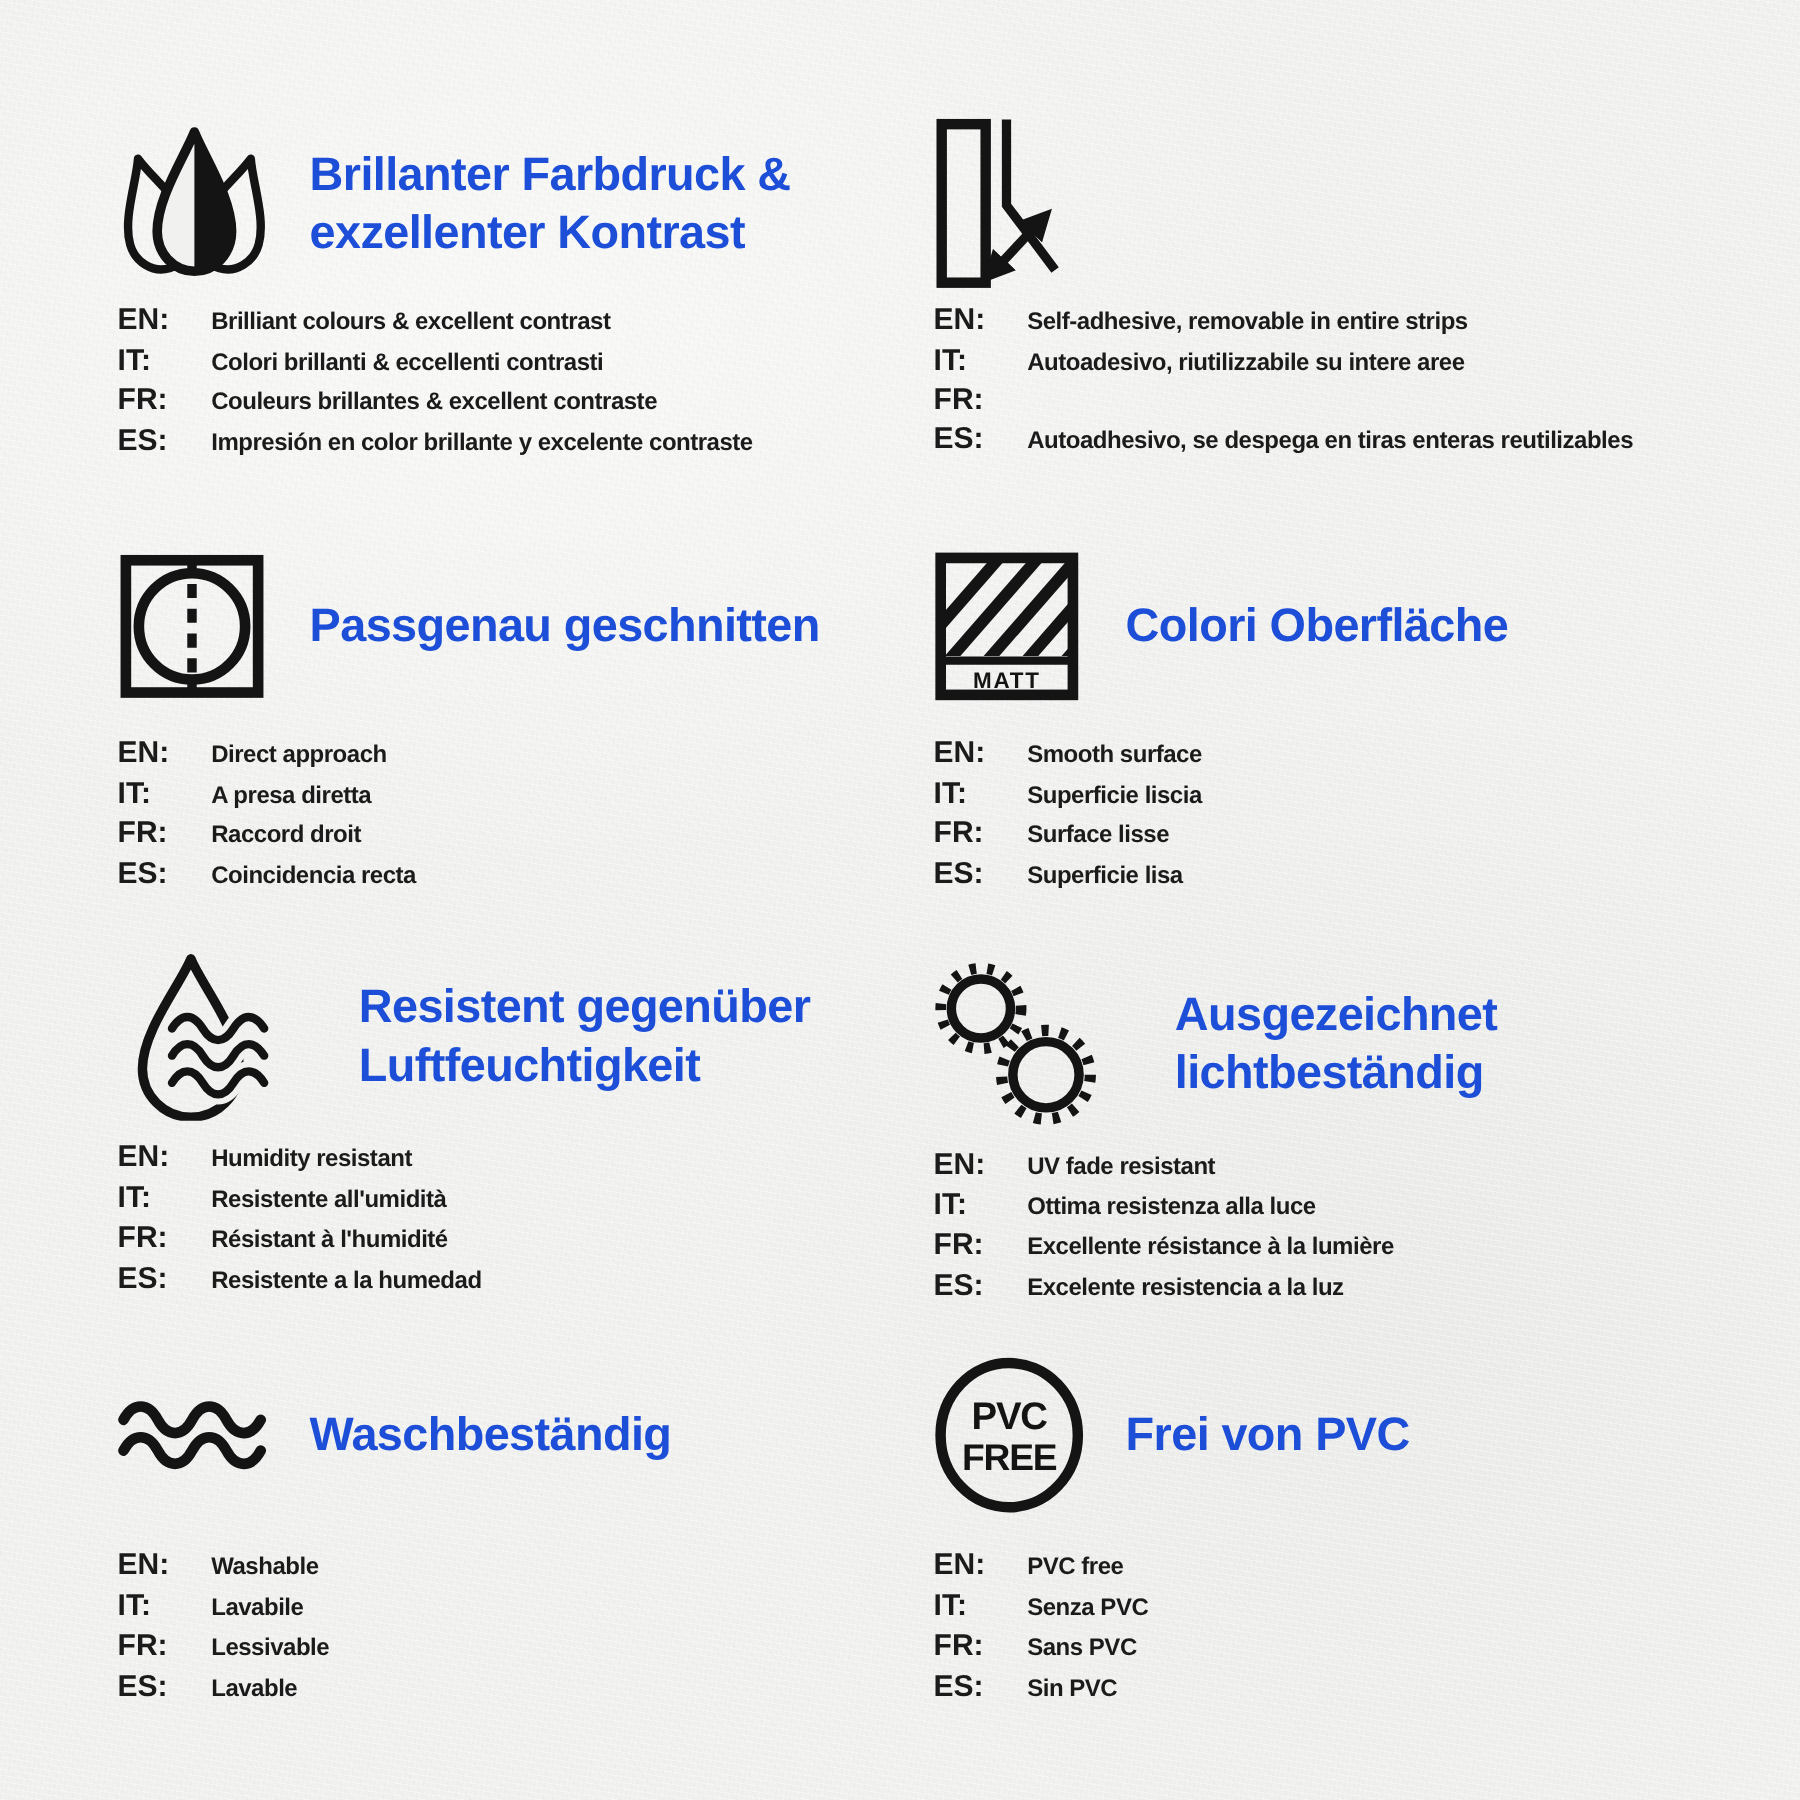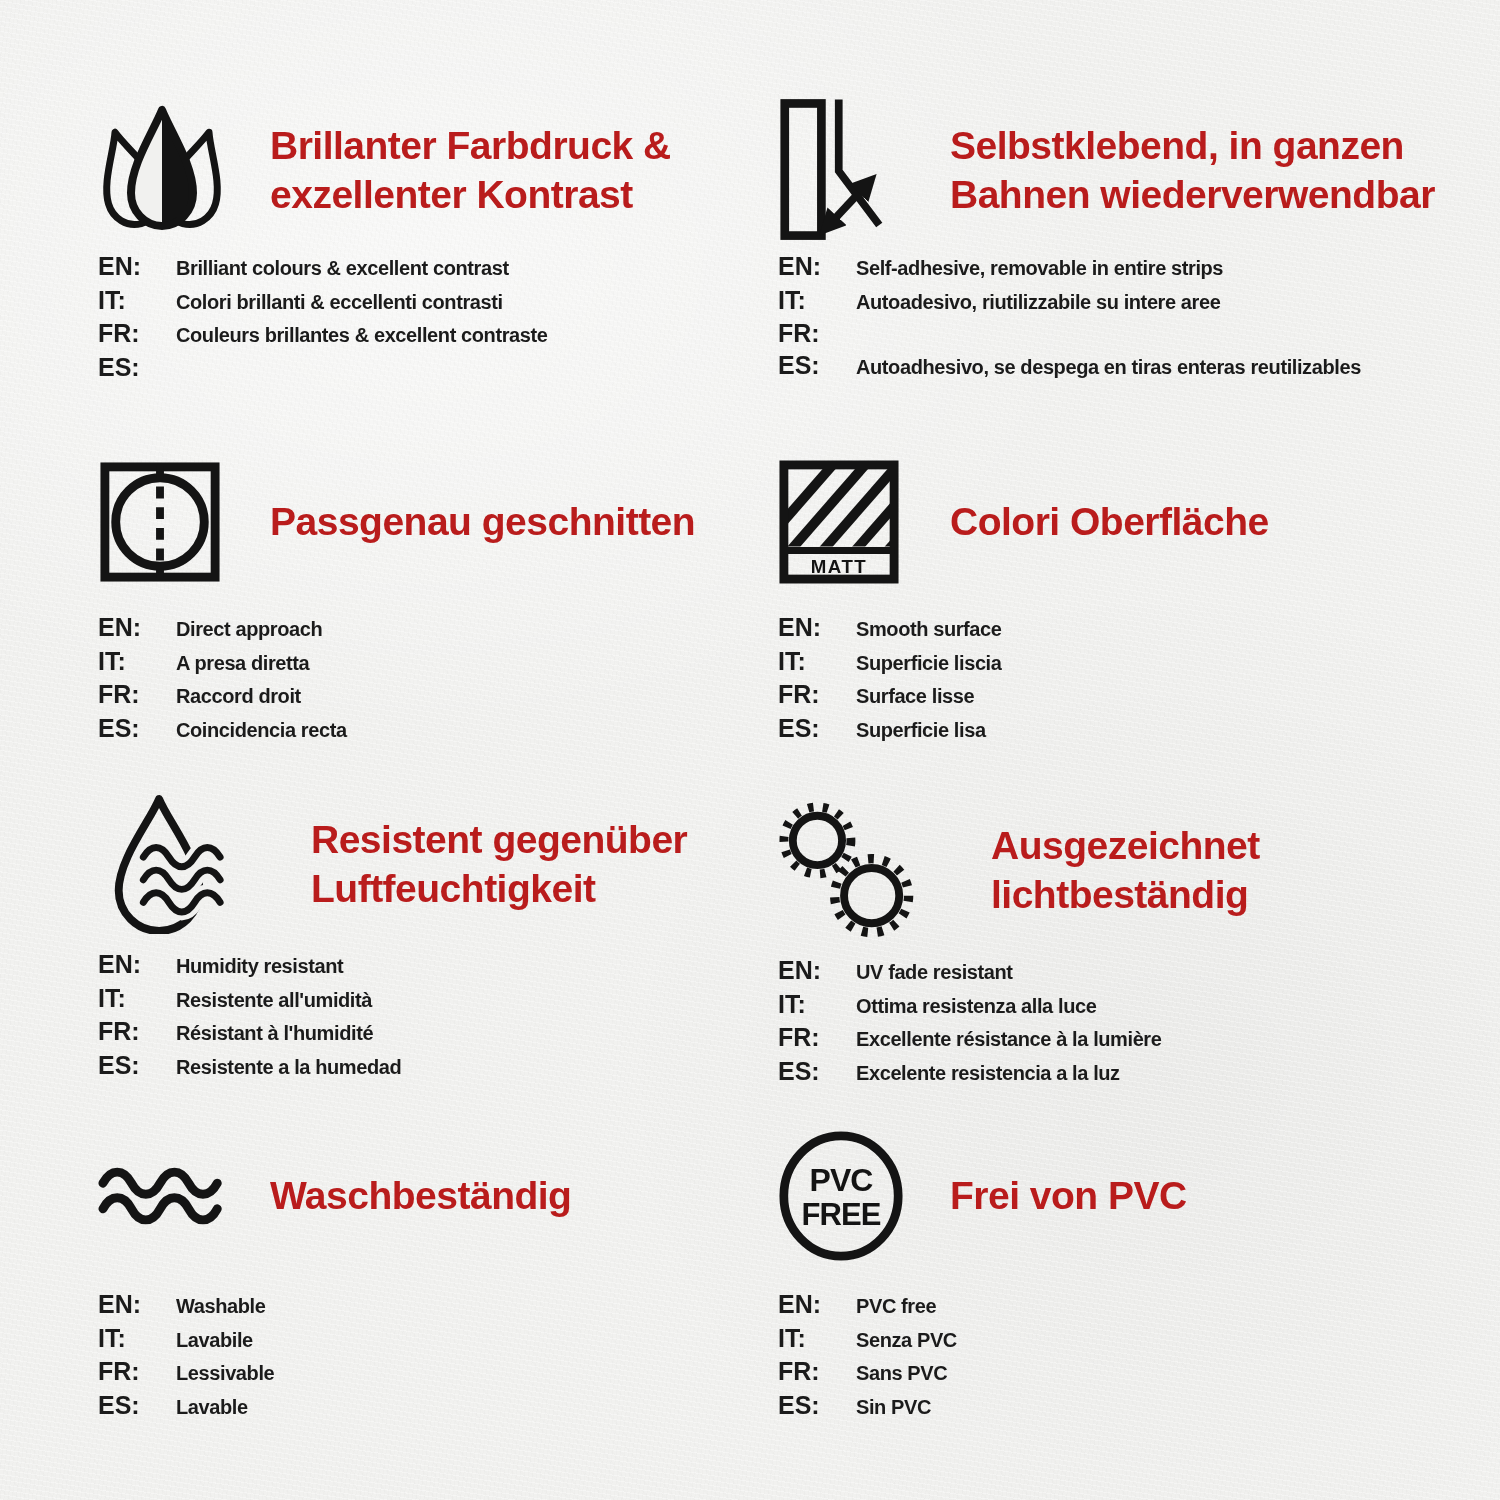--- a/index.html
+++ b/index.html
@@ -22,22 +22,22 @@
   .section { position: absolute; }
   .col-l { left: 98px;  width: 670px; }
   .col-r { left: 778px; width: 712px; }
   .sec-header { display: flex; align-items: center; }
   .h150 { height: 150px; }
   .h128 { height: 128px; }
   .h142 { height: 142px; gap: 41px; }
   .h126 { height: 126px; text-align: center; }
   .icon-box { width: 156px; flex: 0 0 156px; display: flex; align-items: center; }
   .sec-title {
-    margin: 16px; font-size: 39px; font-weight: bold; letter-spacing: -0.5px;
-    line-height: 1.26; white-space: pre-line; color: #b91c1c;
+    margin: 4px; font-size: 39px; font-weight: bold; letter-spacing: -0.5px;
+    line-height: 1.26; white-space: pre-line; color: #1d4ed8;
   }
   .translations { }
   .mt6  { margin-top: 6px; }
   .mt26 { margin-top: 26px; }
   .mt14 { margin-top: 14px; }
   .mt30 { margin-top: 30px; }
   .t-row { display: flex; align-items: baseline; line-height: 31.5px; }
   .t-label { width: 78px; flex: 0 0 78px; font-weight: bold; font-size: 25px; }
   .t-value { font-weight: bold; font-size: 20px; letter-spacing: -0.4px; white-space: nowrap; }
   .t-value.wrap { white-space: normal; width: 548px; }
@@ -77,40 +77,39 @@
     <div class="t-row">
       <span class="t-label">IT:</span>
       <span class="t-value">Colori brillanti &amp; eccellenti contrasti</span>
     </div>
     <div class="t-row">
       <span class="t-label">FR:</span>
       <span class="t-value">Couleurs brillantes &amp; excellent contraste</span>
     </div>
     <div class="t-row">
       <span class="t-label">ES:</span>
+      <span class="t-value">Impresión en color brillante y excelente contraste</span>
     </div>
   </div>
 </div>
 
 <div class="section col-r" style="top:95px;">
   <div class="sec-header h150">
     <div class="icon-box">
       <svg width="108" height="148" viewBox="0 0 112 152">
         <defs>
           <marker id="ah-marker" viewBox="0 0 10 10" refX="5" refY="5" markerWidth="3.4" markerHeight="3.4" orient="auto-start-reverse">
             <path d="M0 0 L10 5 L0 10 Z" fill="#141414"></path>
           </marker>
         </defs>
         <rect x="7" y="7" width="38" height="137" class="ic" stroke-width="9"></rect>
         <path d="M63 3 L63 77 L105 133" class="ic" stroke-width="8"></path>
         <line x1="52" y1="134" x2="93" y2="90" class="ic" stroke-width="8" marker-start="url(#ah-marker)" marker-end="url(#ah-marker)"></line>
       </svg>
     </div>
-    <h2 class="sec-title">Selbstklebend, in ganzen
-Bahnen wiederverwendbar</h2>
   </div>
   <div class="translations mt6">
     <div class="t-row">
       <span class="t-label">EN:</span>
       <span class="t-value">Self-adhesive, removable in entire strips</span>
     </div>
     <div class="t-row">
       <span class="t-label">IT:</span>
       <span class="t-value">Autoadesivo, riutilizzabile su intere aree</span>
     </div>

